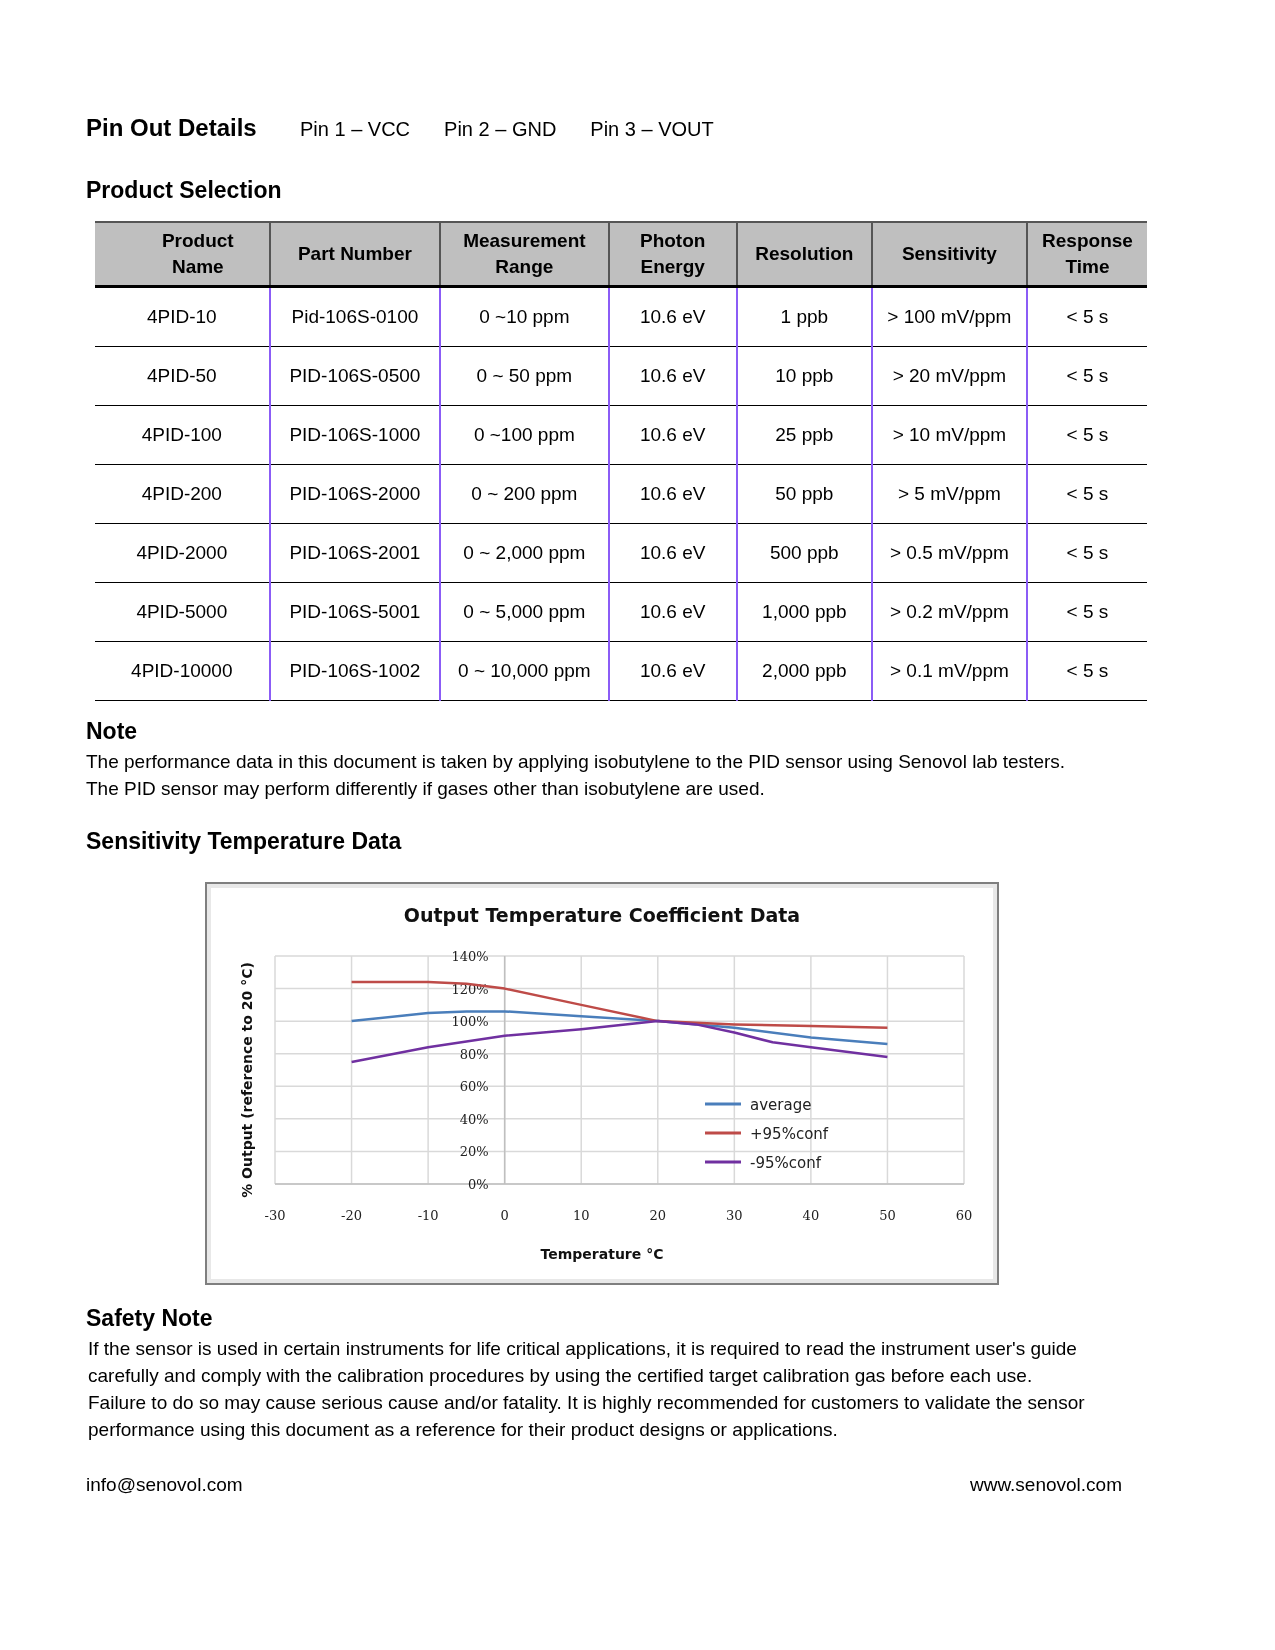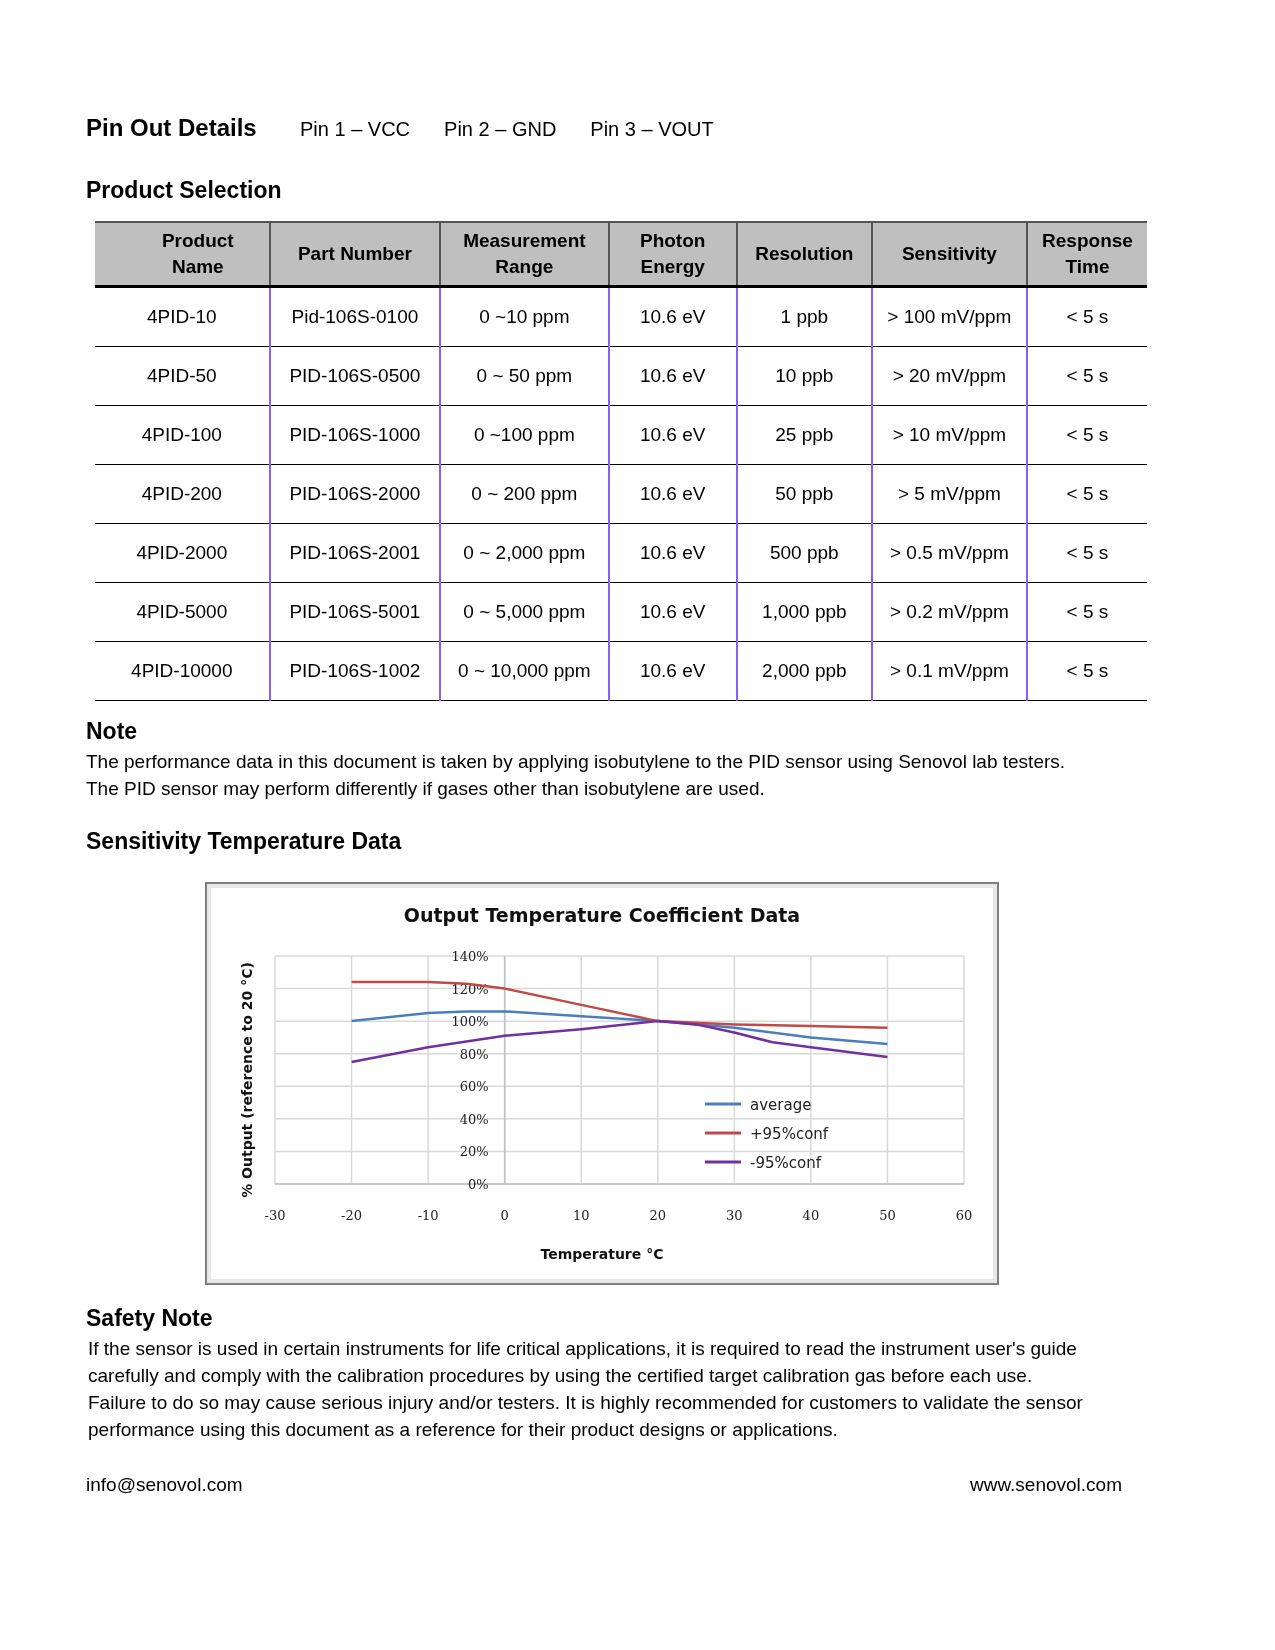--- a/index.html
+++ b/index.html
@@ -199,18 +199,18 @@
       <text x="543" y="255" class="clegend">+95%conf</text>
       <line x1="498" x2="534" y1="278" y2="278" stroke="#7030a0" stroke-width="3"></line>
       <text x="543" y="284" class="clegend">-95%conf</text>
     </svg>
 </div>
 
 <div class="abs h2 h-safety">Safety Note</div>
 <div class="abs p safety-p">
   <div>If the sensor is used in certain instruments for life critical applications, it is required to read the instrument user's guide</div>
   <div>carefully and comply with the calibration procedures by using the certified target calibration gas before each use.</div>
-  <div>Failure to do so may cause serious injury and/or testers. It is highly recommended for customers to validate the sensor</div>
+  <div>Failure to do so may cause serious cause and/or fatality. It is highly recommended for customers to validate the sensor</div>
   <div>performance using this document as a reference for their product designs or applications.</div>
 </div>
 
 <div class="abs footer-l">info@senovol.com</div>
 <div class="abs footer-r">www.senovol.com</div>
 
 </body></html>

